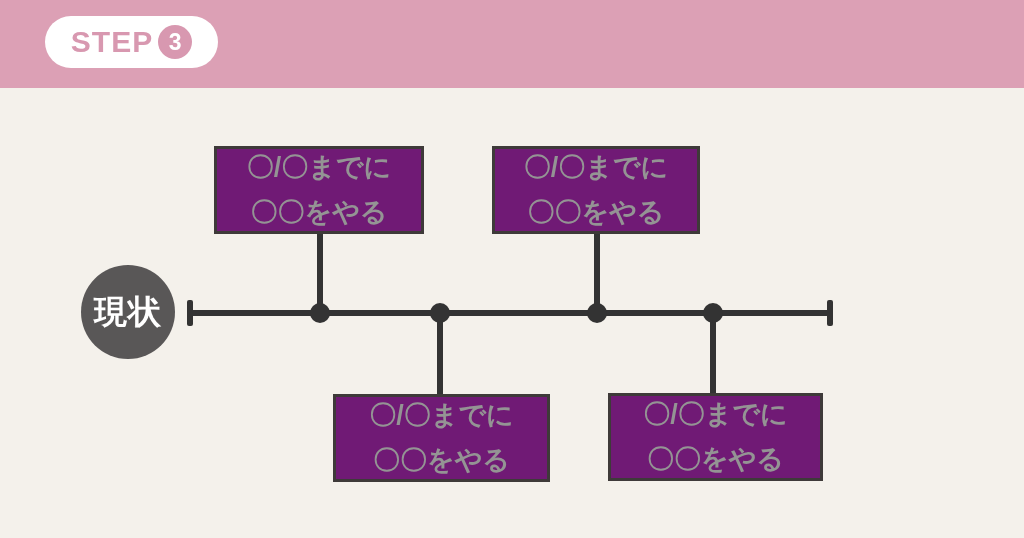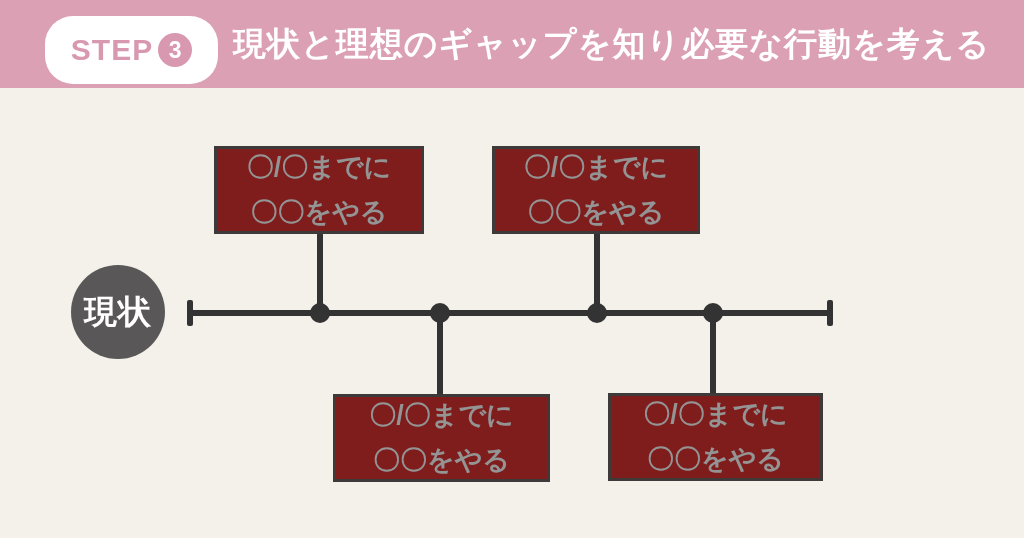--- a/index.html
+++ b/index.html
@@ -14,62 +14,61 @@
     --box-text:#949494;
   }
   *{margin:0;padding:0;box-sizing:border-box;}
   html,body{width:1024px;height:538px;}
   body{font-family:"Liberation Sans","DejaVu Sans",sans-serif;}
   .stage{position:relative;width:1024px;height:538px;background:var(--bg);overflow:hidden;}
 
   
   .header{position:absolute;left:0;top:0;width:1024px;height:88px;background:var(--header-pink);
           display:flex;align-items:center;}
-  .step-badge{position:absolute;left:45px;top:16px;width:173px;height:68px;background:var(--badge-bg);
+  .step-badge{position:absolute;left:45px;top:16px;width:173px;height:52px;background:var(--badge-bg);
           border-radius:28px;display:flex;align-items:center;justify-content:center;gap:5px;}
   .step-label{color:var(--accent-pink);font-size:30px;font-weight:800;letter-spacing:1px;line-height:1;}
   .step-num{width:34px;height:34px;border-radius:50%;background:var(--accent-pink);color:#fff;
           display:flex;align-items:center;justify-content:center;font-size:23px;font-weight:800;line-height:1;}
   .page-title{position:absolute;left:233px;top:0;height:88px;display:flex;align-items:center;
           color:#fff;font-size:33px;font-weight:800;letter-spacing:1px;white-space:nowrap;}
 
   
   .h-line{position:absolute;left:190px;top:310px;width:643px;height:6px;background:var(--line);}
   .cap{position:absolute;width:6px;height:26px;top:300px;background:var(--line);border-radius:2px;}
   .cap.left{left:187px;}
   .cap.right{left:827px;}
   .dot{position:absolute;width:20px;height:20px;border-radius:50%;background:var(--line);top:303px;}
   .v-line{position:absolute;width:6px;background:var(--line);}
 
   
   .node{position:absolute;border-radius:50%;display:flex;align-items:center;justify-content:center;
         color:#fff;font-size:33px;font-weight:800;letter-spacing:1px;}
-  .node.current{left:71px;top:265px;width:94px;height:94px;background:var(--current-gray);}
+  .node.current{left:81px;top:265px;width:94px;height:94px;background:var(--current-gray);}
   .node.ideal{left:852px;top:267px;width:96px;height:96px;background:var(--ideal-pink);}
 
   
-  .task-box{position:absolute;background:#7f1d1d;border:3px solid var(--box-border);
+  .task-box{position:absolute;background:#701a75;border:3px solid var(--box-border);
         display:flex;flex-direction:column;align-items:center;justify-content:center;
         color:var(--box-text);font-size:27px;font-weight:700;line-height:1.45;text-align:center;gap:6px;}
   .task-box.b1{left:214px;top:146px;width:210px;height:88px;}
   .task-box.b2{left:492px;top:146px;width:208px;height:88px;}
   .task-box.b3{left:333px;top:394px;width:217px;height:88px;}
   .task-box.b4{left:608px;top:393px;width:215px;height:88px;}
 </style>
 </head>
 <body>
 
 <div class="stage">
 
   <div class="header">
     <div class="step-badge">
       <span class="step-label">STEP</span>
       <span class="step-num">3</span>
     </div>
-    <div class="page-title">現状と理想のギャップを知り必要な行動を考える</div>
   </div>
 
   <div class="h-line"></div>
   <div class="cap left"></div>
   <div class="cap right"></div>
 
   <div class="v-line" style="left:317px;top:231px;height:82px;"></div>
   <div class="v-line" style="left:437px;top:313px;height:84px;"></div>
   <div class="v-line" style="left:594px;top:231px;height:82px;"></div>
   <div class="v-line" style="left:710px;top:313px;height:83px;"></div>

